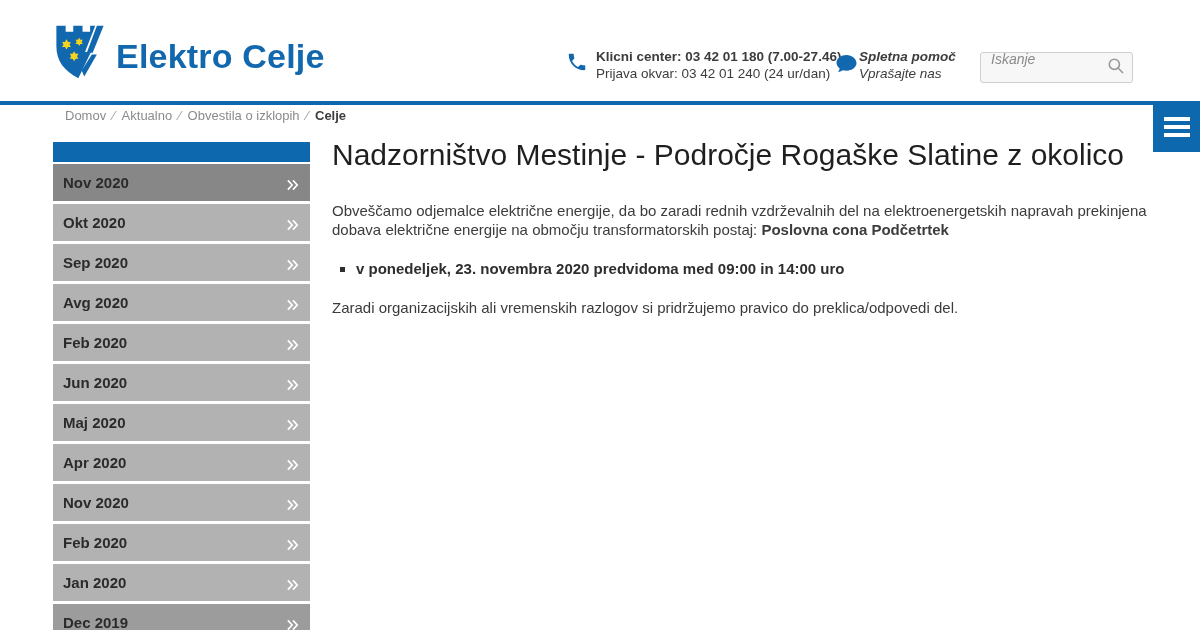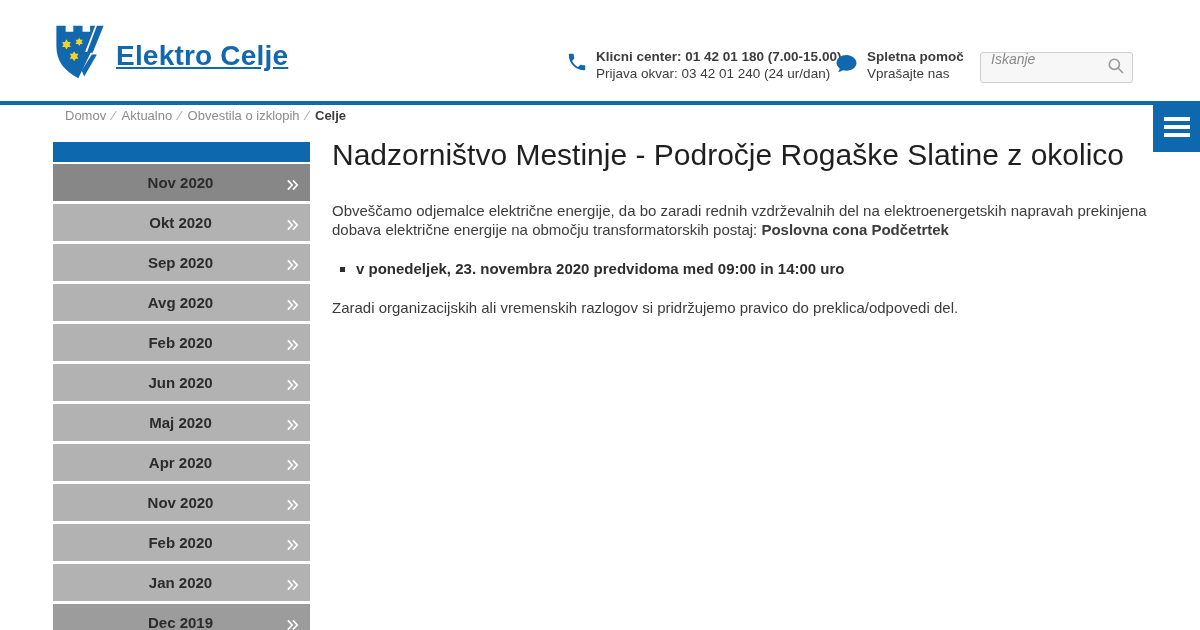--- a/index.html
+++ b/index.html
@@ -1,30 +1,30 @@
 <!DOCTYPE html>
 <html><head>
 <meta charset="utf-8">
 <style>
   html,body{margin:0;padding:0;background:#fff;}
   body{font-family:"Liberation Sans","DejaVu Sans",sans-serif;-webkit-font-smoothing:antialiased;}
   #page{position:relative;width:1200px;height:630px;background:#fff;overflow:hidden;}
 
   
   .logo{position:absolute;left:53px;top:20px;display:flex;align-items:center;cursor:pointer;}
-  .logo-text{margin-left:9px;margin-top:4px;font-size:28px;font-weight:700;color:#1268ae;letter-spacing:.2px;text-decoration:underline;}
+  .logo-text{margin-left:9px;margin-top:4px;font-size:34px;font-weight:700;color:#1268ae;letter-spacing:.2px;}
 
   .contact{position:absolute;left:566px;top:48px;display:flex;}
   .contact .c-icon{margin-top:3px;}
   .contact .c-text{margin-left:8px;font-size:13.5px;color:#3c3c3c;line-height:17px;}
   .c-line1{font-weight:700;}
 
   .help{position:absolute;left:834px;top:48px;display:flex;cursor:pointer;}
   .help .c-icon{margin-top:4px;}
-  .help .c-text{margin-left:8px;font-size:13.5px;color:#3c3c3c;line-height:17px;}
+  .help .c-text{font-size:13.5px;color:#3c3c3c;line-height:17px;font-style:italic;}
 
   .searchbox{position:absolute;left:980px;top:50px;width:153px;height:31px;}
   .searchbox input{width:100%;height:100%;box-sizing:border-box;border:1px solid #cfcfcf;border-radius:3px;
     background:#f7f7f7;padding:0 32px 16px 10px;font-family:inherit;font-size:14px;font-style:italic;color:#555;outline:none;}
   .searchbox input::placeholder{color:#8a8a8a;font-style:italic;}
   .search-icon{position:absolute;right:8px;top:7px;cursor:pointer;}
 
   .blue-rule{position:absolute;left:0;top:101px;width:1200px;height:4px;background:#0d68ae;}
 
   .menu-btn{position:absolute;right:0;top:101px;width:47px;height:51px;background:#0d68ae;cursor:pointer;
@@ -34,21 +34,21 @@
   
   .breadcrumb{position:absolute;left:65px;top:108px;font-size:13px;color:#8b8b8b;}
   .bc-item{cursor:pointer;}
   .bc-sep{color:#a2a2a2;padding:0 3px;}
   .bc-current{font-weight:700;color:#3c3c3c;cursor:default;}
 
   
   .sidebar{position:absolute;left:53px;top:142px;width:257px;}
   .sidebar-topbar{height:20px;background:#0d68ae;margin-bottom:2px;}
   .month-item{position:relative;height:37px;margin-bottom:3px;display:flex;align-items:center;
-    padding:0 12px 0 10px;box-sizing:border-box;cursor:pointer;justify-content:center;}
+    padding:0 12px 0 10px;box-sizing:border-box;cursor:pointer;}
   .month-item.variant-light{background:#b2b2b2;}
   .month-item.variant-dark{background:#878787;}
   .month-item.variant-medium{background:#9c9c9c;}
   .month-label{font-size:15px;font-weight:700;color:#2b2b2b;}
   .chevron{position:absolute;right:11px;top:13px;}
 
   
   .main{position:absolute;left:332px;top:133px;width:818px;color:#3c3c3c;}
   .main h1{margin:0 0 24px 0;font-size:30px;line-height:44px;font-weight:400;color:#1f1f1f;}
   .main p{margin:0;font-size:15px;line-height:19px;}
@@ -86,21 +86,21 @@
     <span class="logo-text">Elektro Celje</span>
   </div>
 
   <div class="contact">
     <span class="c-icon">
       <svg width="22" height="22" viewBox="0 0 24 24" fill="#1268ae">
         <path d="M6.62 10.79c1.44 2.83 3.76 5.14 6.59 6.59l2.2-2.21c.27-.27.67-.36 1.02-.24 1.12.37 2.33.57 3.57.57.55 0 1 .45 1 1V20c0 .55-.45 1-1 1-9.39 0-17-7.61-17-17 0-.55.45-1 1-1h3.5c.55 0 1 .45 1 1 0 1.25.2 2.45.57 3.57.11.35.03.74-.25 1.02l-2.2 2.2z"></path>
       </svg>
     </span>
     <span class="c-text">
-      <div class="c-line1">Klicni center: 01 42 01 180 (7.00-15.00)</div>
+      <div class="c-line1">Klicni center: 03 42 01 180 (7.00-27.46)</div>
       <div class="c-line2">Prijava okvar: 03 42 01 240 (24 ur/dan)</div>
     </span>
   </div>
 
   <div class="help">
     <span class="c-icon">
       <svg width="25" height="24" viewBox="0 0 24 24" fill="#1268ae">
         <path d="M12 3C6.5 3 2 6.4 2 10.7c0 2.2 1.2 4.2 3.1 5.6-.1 1.1-.6 2.7-1.7 3.8 0 0 2.9-.4 4.9-1.8 1.2.3 2.4.5 3.7.5 5.5 0 10-3.4 10-7.7S17.5 3 12 3z"></path>
       </svg>
     </span>

